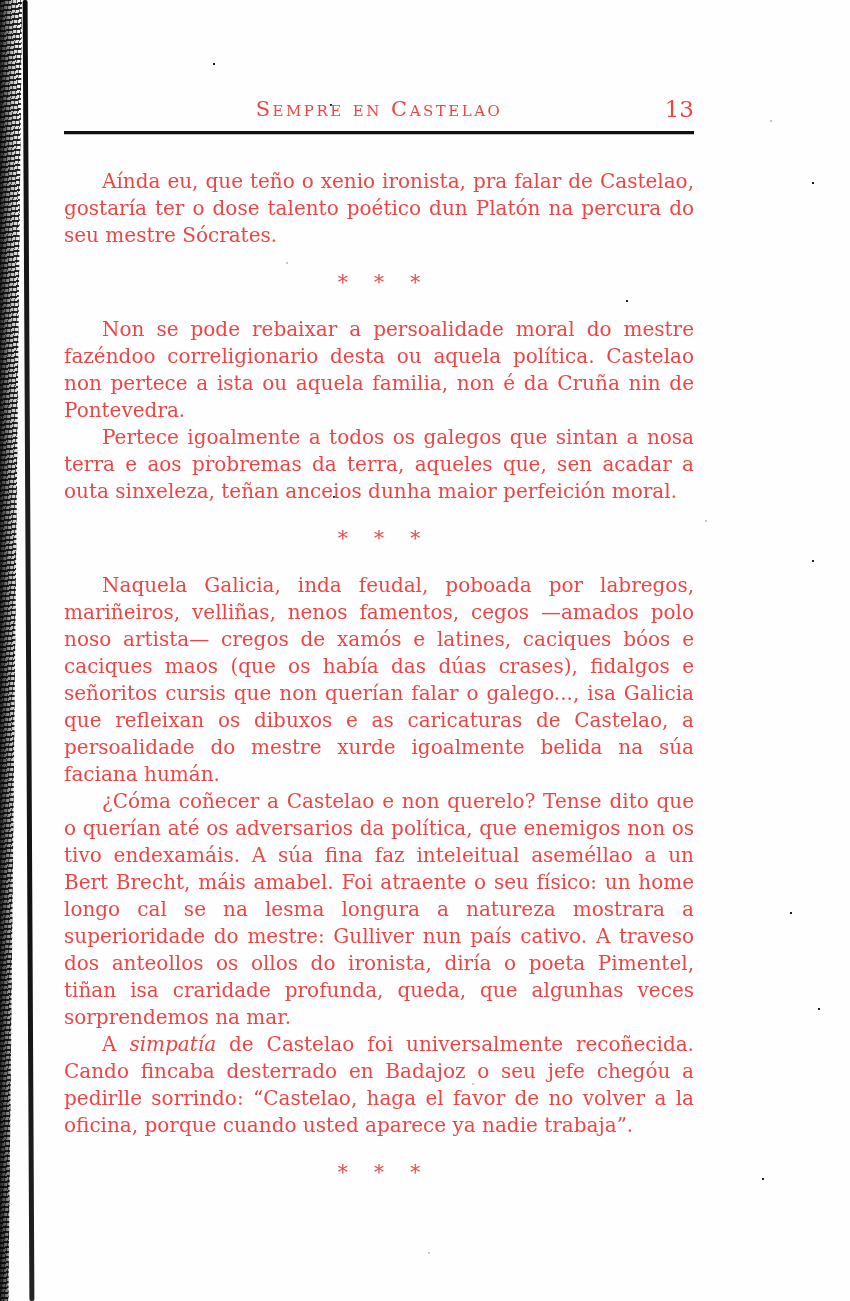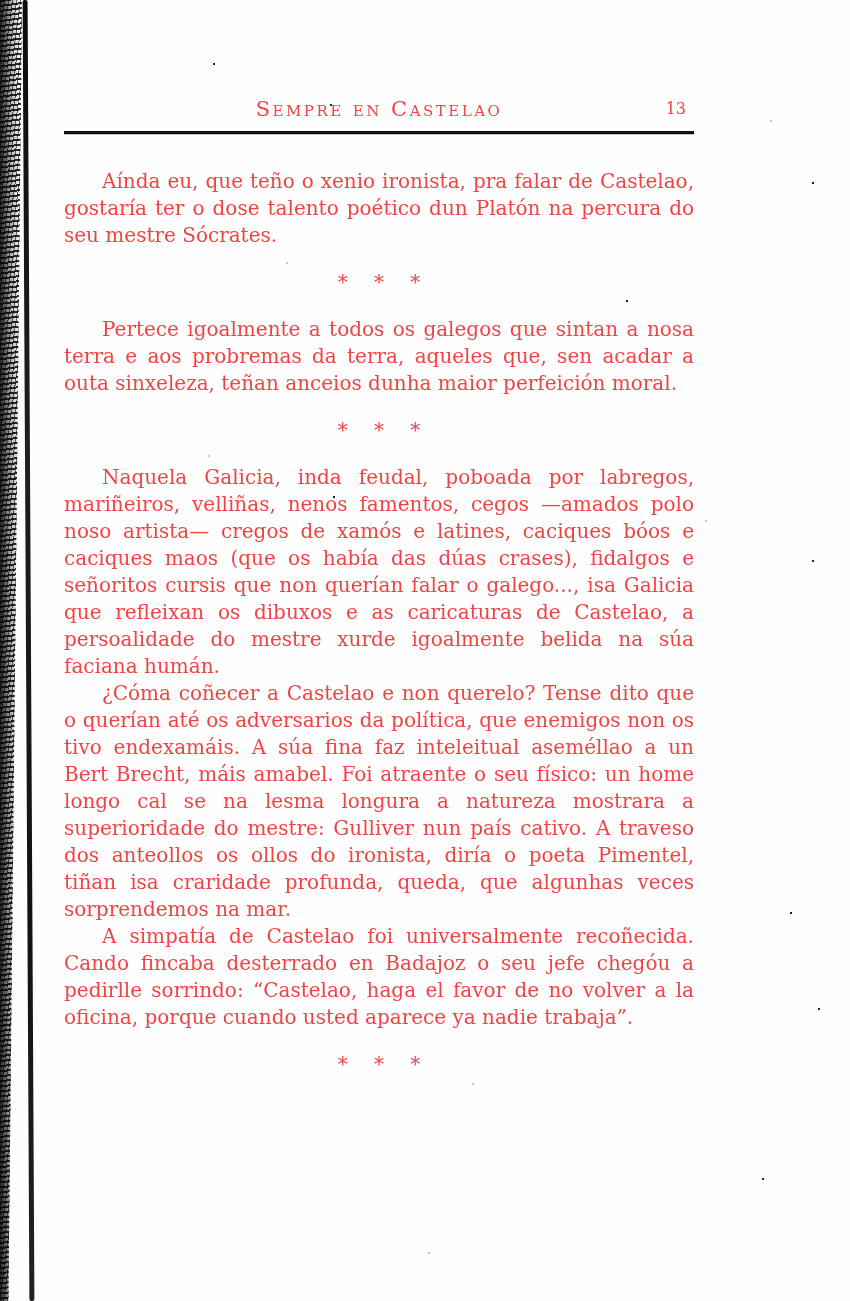--- a/index.html
+++ b/index.html
@@ -74,23 +74,23 @@
     display: block;
     text-align: center;
     font-variant: small-caps;
     letter-spacing: 2.5px;
     font-size: 21px;
     line-height: 26px;
     white-space: nowrap;
   }
   .page-number {
     position: absolute;
-    right: 8px;
+    right: 0;
     top: 0;
-    font-size: 16px;
+    font-size: 23px;
     line-height: 26px;
   }
   .header-rule {
     height: 3px;
     background: #101010;
     margin-top: 9px;
     box-shadow: 0 1px 0 rgba(0,0,0,0.25);
   }
   .page-body {
     margin-top: 34px;
@@ -104,40 +104,41 @@
   }
   .divider {
     text-align: center;
     margin: 20px 0;
     font-size: 20px;
     line-height: 27px;
     word-spacing: 20px;
     text-indent: 0;
     letter-spacing: 0;
   }
-  .italic { }
+  .italic { font-style: italic; }
 </style>
 </head>
 <body>
 
 <div class="page">
   <div class="scan-edge"></div>
   <div class="scan-line"></div>
   <div class="specks"></div>
 
   <div class="content">
     <div class="page-header">
       <span class="header-title">Sempre en Castelao</span>
       <span class="page-number">13</span>
     </div>
     <div class="header-rule"></div>
 
     <div class="page-body">
         <p class="para"><span>Aínda eu, que teño o xenio ironista, pra falar de Castelao, gostaría ter o dose talento poético dun Platón na percura do seu mestre Sócrates.</span></p>
         <div class="divider">* * *</div>
+        <p class="para"><span>Non se pode rebaixar a persoalidade moral do mestre fazéndoo correligionario desta ou aquela política. Castelao non pertece a ista ou aquela familia, non é da Cruña nin de Pontevedra.</span></p>
         <p class="para"><span>Pertece igoalmente a todos os galegos que sintan a nosa terra e aos probremas da terra, aqueles que, sen acadar a outa sinxeleza, teñan anceios dunha maior perfeición moral.</span></p>
         <div class="divider">* * *</div>
         <p class="para"><span>Naquela Galicia, inda feudal, poboada por labregos, mariñeiros, velliñas, nenos famentos, cegos —amados polo noso artista— cregos de xamós e latines, caciques bóos e caciques maos (que os había das dúas crases), fidalgos e señoritos cursis que non querían falar o galego..., isa Galicia que refleixan os dibuxos e as caricaturas de Castelao, a persoalidade do mestre xurde igoalmente belida na súa faciana humán.</span></p>
         <p class="para"><span>¿Cóma coñecer a Castelao e non querelo? Tense dito que o querían até os adversarios da política, que enemigos non os tivo endexamáis. A súa fina faz inteleitual aseméllao a un Bert Brecht, máis amabel. Foi atraente o seu físico: un home longo cal se na lesma longura a natureza mostrara a superioridade do mestre: Gulliver nun país cativo. A traveso dos anteollos os ollos do ironista, diría o poeta Pimentel, tiñan isa craridade profunda, queda, que algunhas veces sorprendemos na mar.</span></p>
         <p class="para"><span>A </span><span class="italic">simpatía</span><span> de Castelao foi universalmente recoñecida. Cando fincaba desterrado en Badajoz o seu jefe chegóu a pedirlle sorrindo: “Castelao, haga el favor de no volver a la oficina, porque cuando usted aparece ya nadie trabaja”.</span></p>
         <div class="divider">* * *</div>
       </div>
   </div>
 </div>
 

